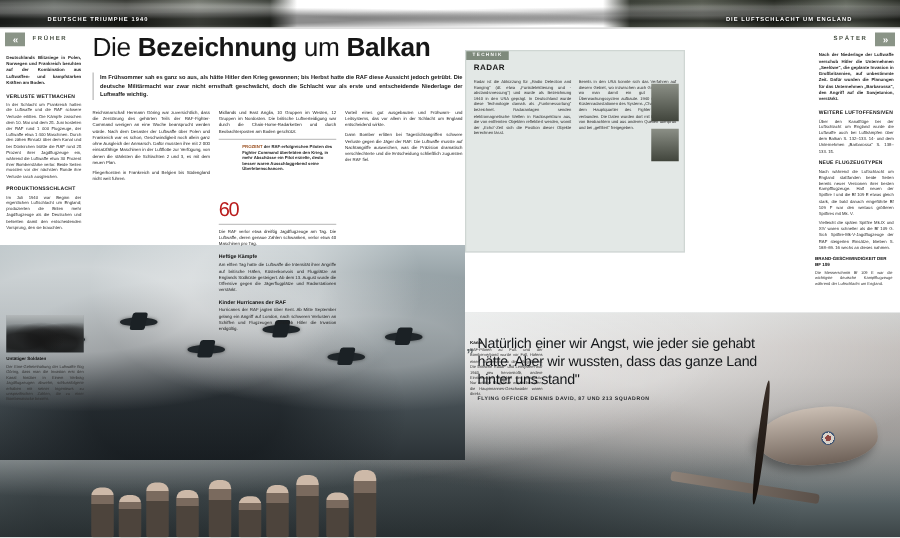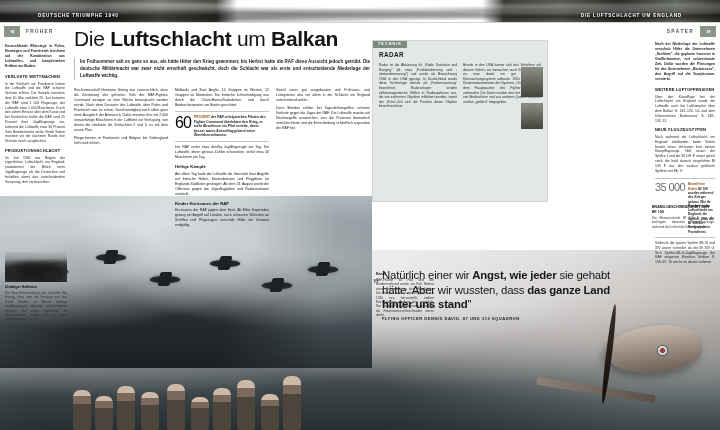--- a/index.html
+++ b/index.html
@@ -124,21 +124,21 @@
     margin:4px 0 2px;
   }
 
   
   .stat-inline {
     display:flex; align-items:flex-start; gap:3px;
     border-top:1px solid #c4c4c4; border-bottom:1px solid #c4c4c4;
     padding:3px 0; margin:3px 0;
   }
   .stat-num {
-    font-size:16px; line-height:15px; font-weight:300; color:#000000; letter-spacing:-1px;
+    font-size:16px; line-height:15px; font-weight:300; color:#b91c1c; letter-spacing:-1px;margin-top:46px;
   }
   .stat-txt { font-size:3.4px; line-height:4.6px; font-weight:bold; color:#9a4f1e; flex:1; }
   .stat-txt .dk { color:#222; }
 
   
   .techbox {
     position:absolute; top:40px; left:372px; width:176px; height:162px;
     background:#e3e8e6; border:1px solid #cfd6d3;
   }
   .techbox-tag {
@@ -250,21 +250,21 @@
   }
 
   
   .quote {
     position:absolute; left:382px; top:268px; width:240px; z-index:7;
   }
   .quote-text {
     font-size:11.4px; line-height:14.5px; font-weight:300; color:#14171a;
     letter-spacing:-0.2px;
   }
-  .quote-text b { font-weight:bold; }
+  .quote-text b { font-weight:normal; }
   .quote-mark {
     position:absolute; left:-9px; top:2px; font-size:12px; color:#5c6366; font-weight:bold;
   }
   .quote-attr {
     margin-top:4px; font-size:4.1px; letter-spacing:.5px; font-weight:bold;
     color:#1c1f22; text-transform:uppercase;
   }
 
   
   .cap-mid {
@@ -326,21 +326,21 @@
   <div class="nav nav-left">
     <div class="chev">«</div>
     <div class="nav-label">FRÜHER</div>
   </div>
   <div class="nav nav-right">
     <div class="chev">»</div>
     <div class="nav-label">SPÄTER</div>
   </div>
 
   <div class="title">
-    <span>Die </span><b>Luftschlacht</b><span> um </span><b>Balkan</b>
+    <span>Die </span><b>Bezeichnung</b><span> um </span><b>Balkan</b>
   </div>
 
   <div class="intro">Im Frühsommer sah es ganz so aus, als hätte Hitler den Krieg gewonnen; bis Herbst hatte die RAF diese Aussicht jedoch getrübt. Die deutsche Militärmacht war zwar nicht ernsthaft geschwächt, doch die Schlacht war als erste und entscheidende Niederlage der Luftwaffe wichtig.</div>
 
   <div class="sidebar-left">
     <div class="sb-lead">Deutschlands Blitzsiege in Polen, Norwegen und Frankreich beruhten auf der Kombination aus Luftwaffen- und kampfstarken Kräften am Boden.</div>
     <div class="sb-h">VERLUSTE WETTMACHEN</div>
     <div class="sb-p">In der Schlacht um Frankreich hatten die Luftwaffe und die RAF schwere Verluste erlitten. Die Kämpfe zwischen dem 10. Mai und dem 25. Juni kosteten der RAF rund 1 000 Flugzeuge, der Luftwaffe etwa 1 400 Maschinen. Durch den zähen Einsatz über dem Kanal und bei Dünkirchen büßte die RAF rund 25 Prozent ihrer Jagdflugzeuge ein, während die Luftwaffe etwa 30 Prozent ihrer Bomberstärke verlor. Beide Seiten mussten vor der nächsten Runde ihre Verluste rasch ausgleichen.</div>
     <div class="sb-h">PRODUKTIONSSCHLACHT</div>
     <div class="sb-p">Im Juli 1940 war Beginn der eigentlichen Luftschlacht um England; produzierten die Briten mehr Jagdflugzeuge als die Deutschen und behielten damit den entscheidenden Vorsprung, den sie brauchten.</div>
@@ -395,24 +395,20 @@
     <div class="tech-thumb" style="right:4px; top:62px; height:26px;"></div>
   </div>
 
   <div class="sidebar-right">
     <div class="sb-lead">Nach der Niederlage der Luftwaffe verschob Hitler die Unternehmen „Seelöwe", die geplante Invasion in Großbritannien, auf unbestimmte Zeit. Dafür wurden die Planungen für das Unternehmen „Barbarossa", den Angriff auf die Sowjetunion, verstärkt.</div>
     <div class="sb-h">WEITERE LUFTOFFENSIVEN</div>
     <div class="sb-p">Über den Kanalflüge bei der Luftschlacht um England wurde die Luftwaffe auch bei Luftkämpfen über dem Balkan S. 132–133. 14- und dem Unternehmen „Barbarossa" S. 138–133. 15.</div>
     <div class="sb-h">NEUE FLUGZEUGTYPEN</div>
     <div class="sb-p">Nach während die Luftschlacht um England stattfanden beide Seiten bereits neuer Versionen ihrer besten Kampfflugzeuge. Half neuen der Spitfire I und die Bf 109 E etwas gleich stark, die bald danach eingeführte Bf 109 F war den weitaus größeren Spitfires mit Mk. V.</div>
 
-    <div class="stat-box">
-      <div class="n">35 000</div>
-      <div class="t"><span>Bewaffnete Kräfte</span> <span style="color:#222">Bf 109 wurden während des Krieges gebaut. Wie ihr Pendant in der Luftschlacht um England, die Spitfire, blieb die Bf 109 bis Kriegsende im Frontdienst.</span></div>
-    </div>
 
     <div class="sb-p" style="margin-top:3px;">Vielleicht die späten Spitfire Mk.IX und XIV waren schneller als die Bf 109 G. Sich Spitfire-Mk-V-Jagdflugzeuge der RAF steigerten Einsätze, blieben S. 168–69. 16 wechs an dieses nahmen.</div>
   </div>
 
   <div class="cap-mid">
     <div class="cap-h">Kanal</div>
     <div class="cap-p">RAF-Piloten zu Fuß und der Bomberverband wurde vor Fall, Hafens einen Sturmstaat zu den Flugplätzen. Die britische Radar- und Leitsystem war 1940 neu hervorstoßt, andere Einrichtungen ergaben den produktiv. Nur wenige Flugplätze waren betroffen, die Hauptmannes-Geschwader waren direkt.</div>
   </div>
 
   <div class="cap-plane">

